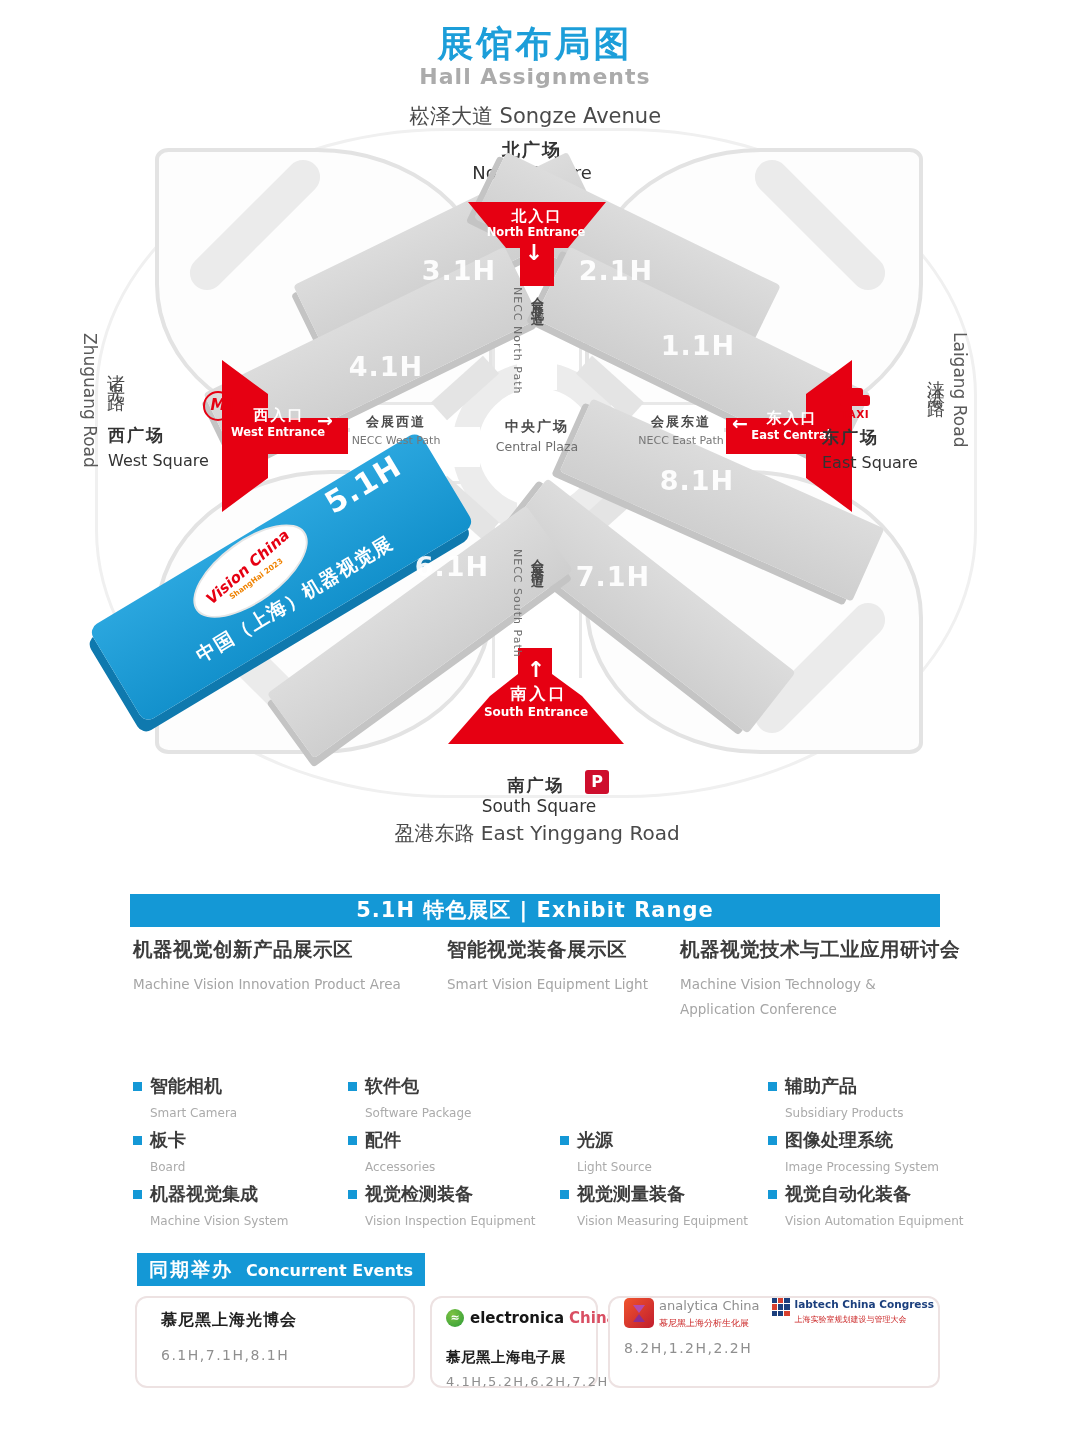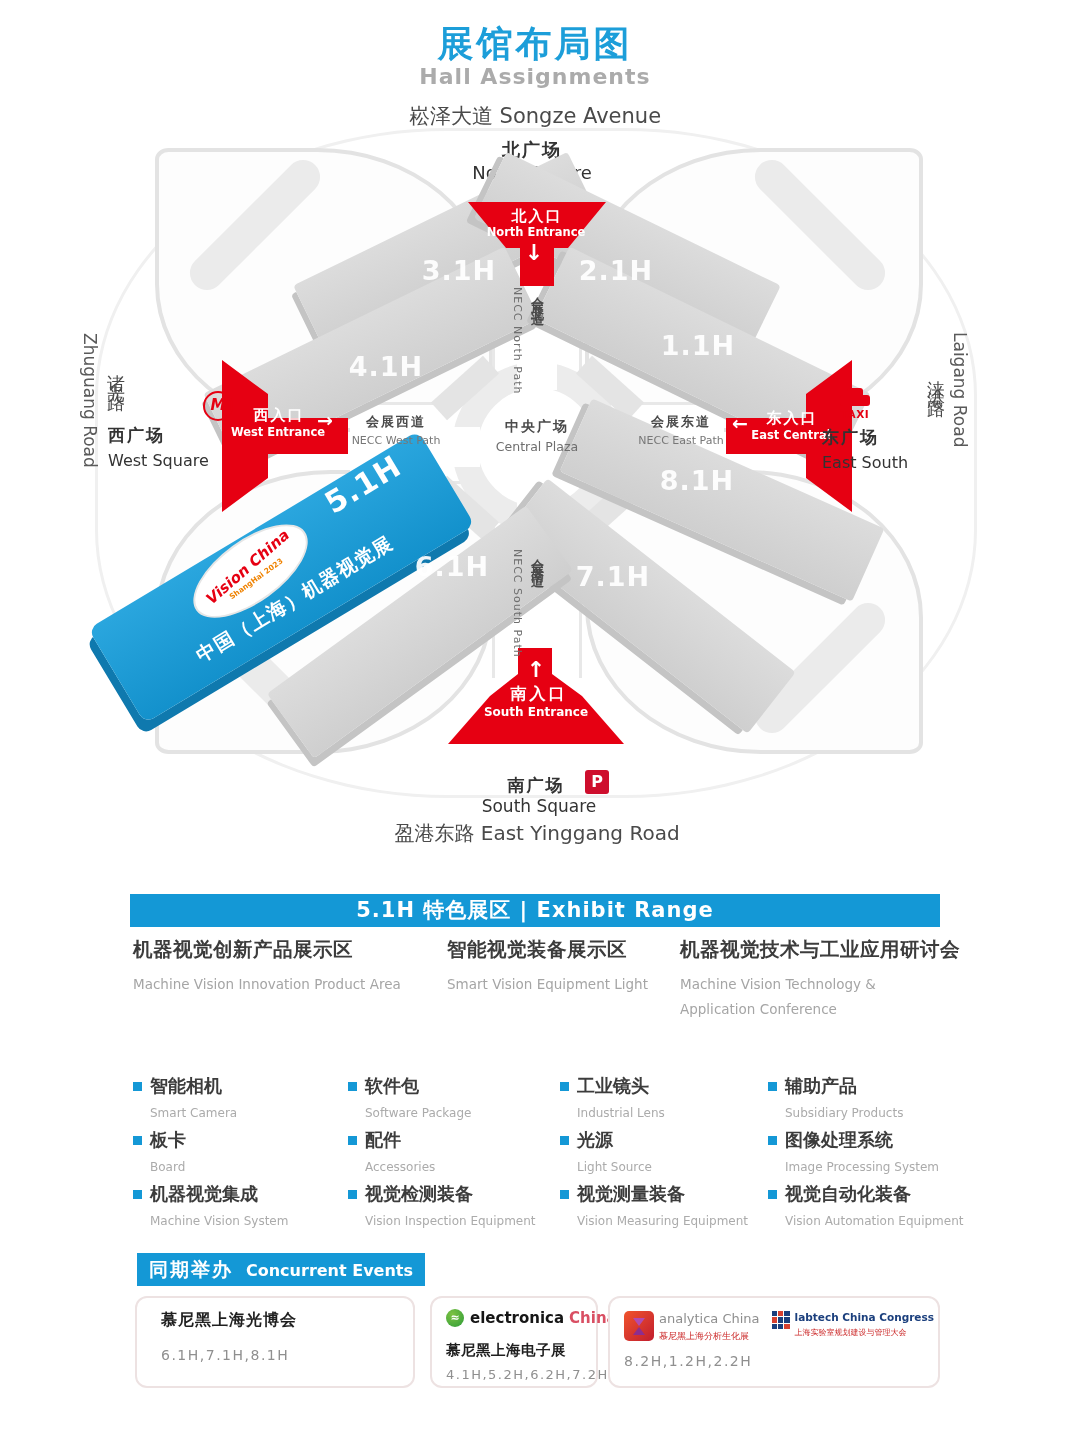--- a/index.html
+++ b/index.html
@@ -108,24 +108,24 @@
   .c1 .star i{position:absolute;left:2px;top:-6px;font-style:normal;color:#C9D24A;font-size:17px;font-weight:bold;}
   .c1 .star i.x{transform:rotate(45deg);color:#DDE06E;}
   .c1 .halls-line{margin-top:16px;}
 
   .c2{left:430px;width:168px;padding:11px 0 0 14px;}
   .c2 .logo{display:flex;align-items:center;}
   .c2 .wave{width:18px;height:18px;border-radius:50%;background:radial-gradient(circle at 35% 30%,#7DC242,#2D9C38);
             color:#FFF;font-size:11px;font-weight:bold;text-align:center;line-height:18px;flex:none;}
   .c2 .brand{font-size:15px;font-weight:bold;color:#161616;margin-left:6px;}
   .c2 .suffix{font-size:15px;font-weight:600;color:#D94F63;margin-left:5px;}
-  .c2 .t{font-size:14.5px;font-weight:bold;color:#1F1F1F;margin-top:14px;letter-spacing:0.5px;white-space:nowrap;}
+  .c2 .t{font-size:14.5px;font-weight:bold;color:#1F1F1F;margin-top:21px;letter-spacing:0.5px;white-space:nowrap;}
   .c2 .halls-line{margin-top:7px;font-size:13px;}
 
-  .c3{left:608px;width:332px;padding:13px 0 0 14px;}
+  .c3{left:608px;width:332px;padding:0 0 0 14px;}
   .c3 .logos{display:flex;align-items:flex-start;gap:12px;}
   .c3 .blk{display:flex;gap:5px;align-items:flex-start;}
   .c3 .a-icon{width:30px;height:30px;border-radius:5px;background:linear-gradient(135deg,#F0542D,#C11D2E);
               display:flex;flex-direction:column;align-items:center;justify-content:center;flex:none;}
   .c3 .tri-d{width:0;height:0;border-left:6px solid transparent;border-right:6px solid transparent;border-top:8px solid #B24BB0;}
   .c3 .tri-u{width:0;height:0;border-left:6px solid transparent;border-right:6px solid transparent;border-bottom:8px solid #8E2D8E;margin-top:1px;}
   .c3 .name-a{font-size:13px;color:#8E8E8E;white-space:nowrap;}
   .c3 .zh-a{font-size:9px;color:#CC2B2B;margin-top:4px;white-space:nowrap;}
   .c3 .l-icon{width:18px;height:18px;display:grid;grid-template-columns:repeat(3,1fr);grid-template-rows:repeat(3,1fr);gap:1px;flex:none;}
   .c3 .l-icon b{display:block;background:#1B3F7D;}
@@ -239,21 +239,21 @@
     <div class="zh">中央广场</div>
     <div class="en">Central Plaza</div>
   </div>
 
   <div class="sqlbl" style="left:108px;top:424px;width:132px;">
     <div class="zh">西广场</div>
     <div class="en">West Square</div>
   </div>
   <div class="sqlbl" style="left:822px;top:426px;width:130px;">
     <div class="zh">东广场</div>
-    <div class="en">East South</div>
+    <div class="en">East Square</div>
   </div>
   <div class="abs metro">M</div>
   <div class="abs taxi">
     <div class="roof"></div>
     <div class="body"></div>
     <div class="t">TAXI</div>
   </div>
   <div class="abs vtext" style="left:80px;top:333px;font-size:17px;color:#5A5A5A;">Zhuguang Road</div>
   <div class="abs vtext" style="left:104px;top:360px;font-size:18px;color:#4A4A4A;letter-spacing:10px;">诸光路</div>
   <div class="abs vtext" style="left:924px;top:366px;font-size:18px;color:#4A4A4A;letter-spacing:10px;">涞港路</div>
@@ -285,27 +285,20 @@
         <span>智能相机</span>
       </div>
     <div class="en">Smart Camera</div>
   </div>
   <div class="r-item" style="left:348px;top:1074px;">
     <div class="zh">
         <span class="bullet"></span>
         <span>软件包</span>
       </div>
     <div class="en">Software Package</div>
-  </div>
-  <div class="r-item" style="left:560px;top:1074px;">
-    <div class="zh">
-        <span class="bullet"></span>
-        <span>工业镜头</span>
-      </div>
-    <div class="en">Industrial Lens</div>
   </div>
   <div class="r-item" style="left:768px;top:1074px;">
     <div class="zh">
         <span class="bullet"></span>
         <span>辅助产品</span>
       </div>
     <div class="en">Subsidiary Products</div>
   </div>
   <div class="r-item" style="left:133px;top:1128px;">
     <div class="zh">

